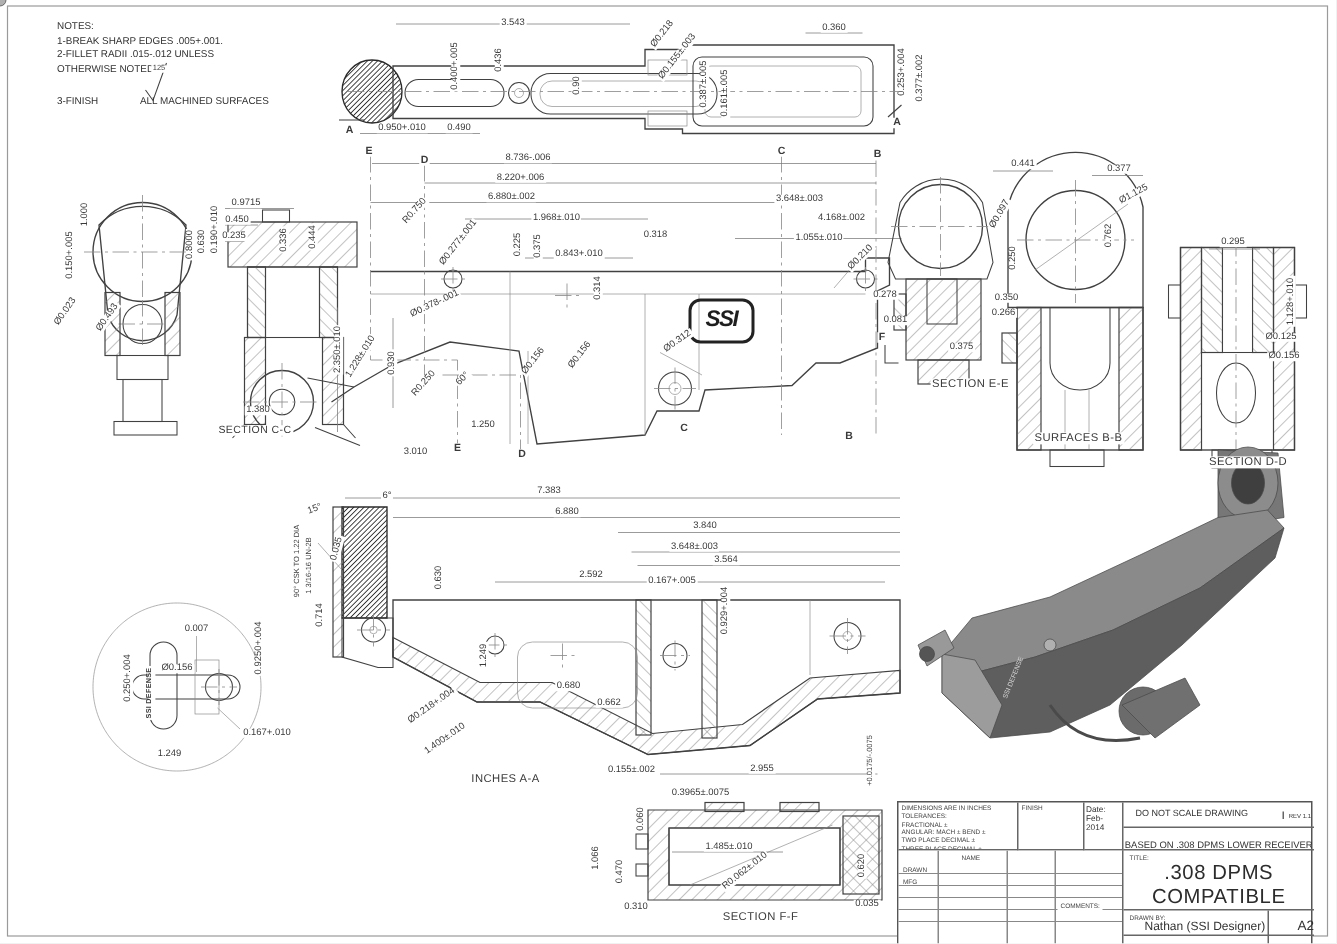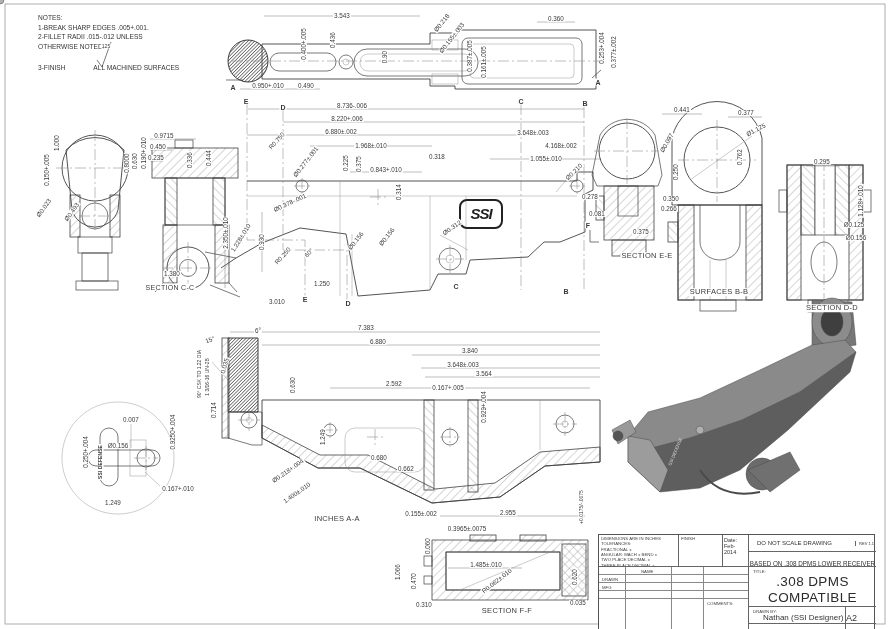--- a/index.html
+++ b/index.html
@@ -445,21 +445,21 @@
     <div class="cell" style="left:150px;top:32px;width:127px;height:40px;border-right:none;">
       <span class="lbl" style="position:absolute;left:2px;top:1px;">TITLE:</span>
       <div class="titlebig" style="margin-top:7px;">.308 DPMS COMPATIBLE</div>
       <div class="titlebig">LOWER RECEIVER</div>
     </div>
 
     <div class="cell" style="left:150px;top:72px;width:97px;height:17px;">
       <span class="lbl" style="position:absolute;left:2px;top:1px;">DRAWN BY:</span>
       <span style="font-size:8px;position:absolute;left:14px;top:6px;">Nathan (SSI Designer)</span>
     </div>
-    <div class="cell" style="left:247px;top:72px;width:30px;height:17px;border-right:none;text-align:left;">
+    <div class="cell" style="left:247px;top:72px;width:30px;height:17px;border-right:none;text-align:right;">
       <span style="font-size:9px;line-height:17px;">A2</span>
     </div>
 
     <div class="cell" style="left:150px;top:89px;width:97px;height:8px;border-bottom:none;">
       
     </div>
     <div class="cell" style="left:247px;top:89px;width:30px;height:8px;border-right:none;border-bottom:none;">
       
     </div>
   </div>

